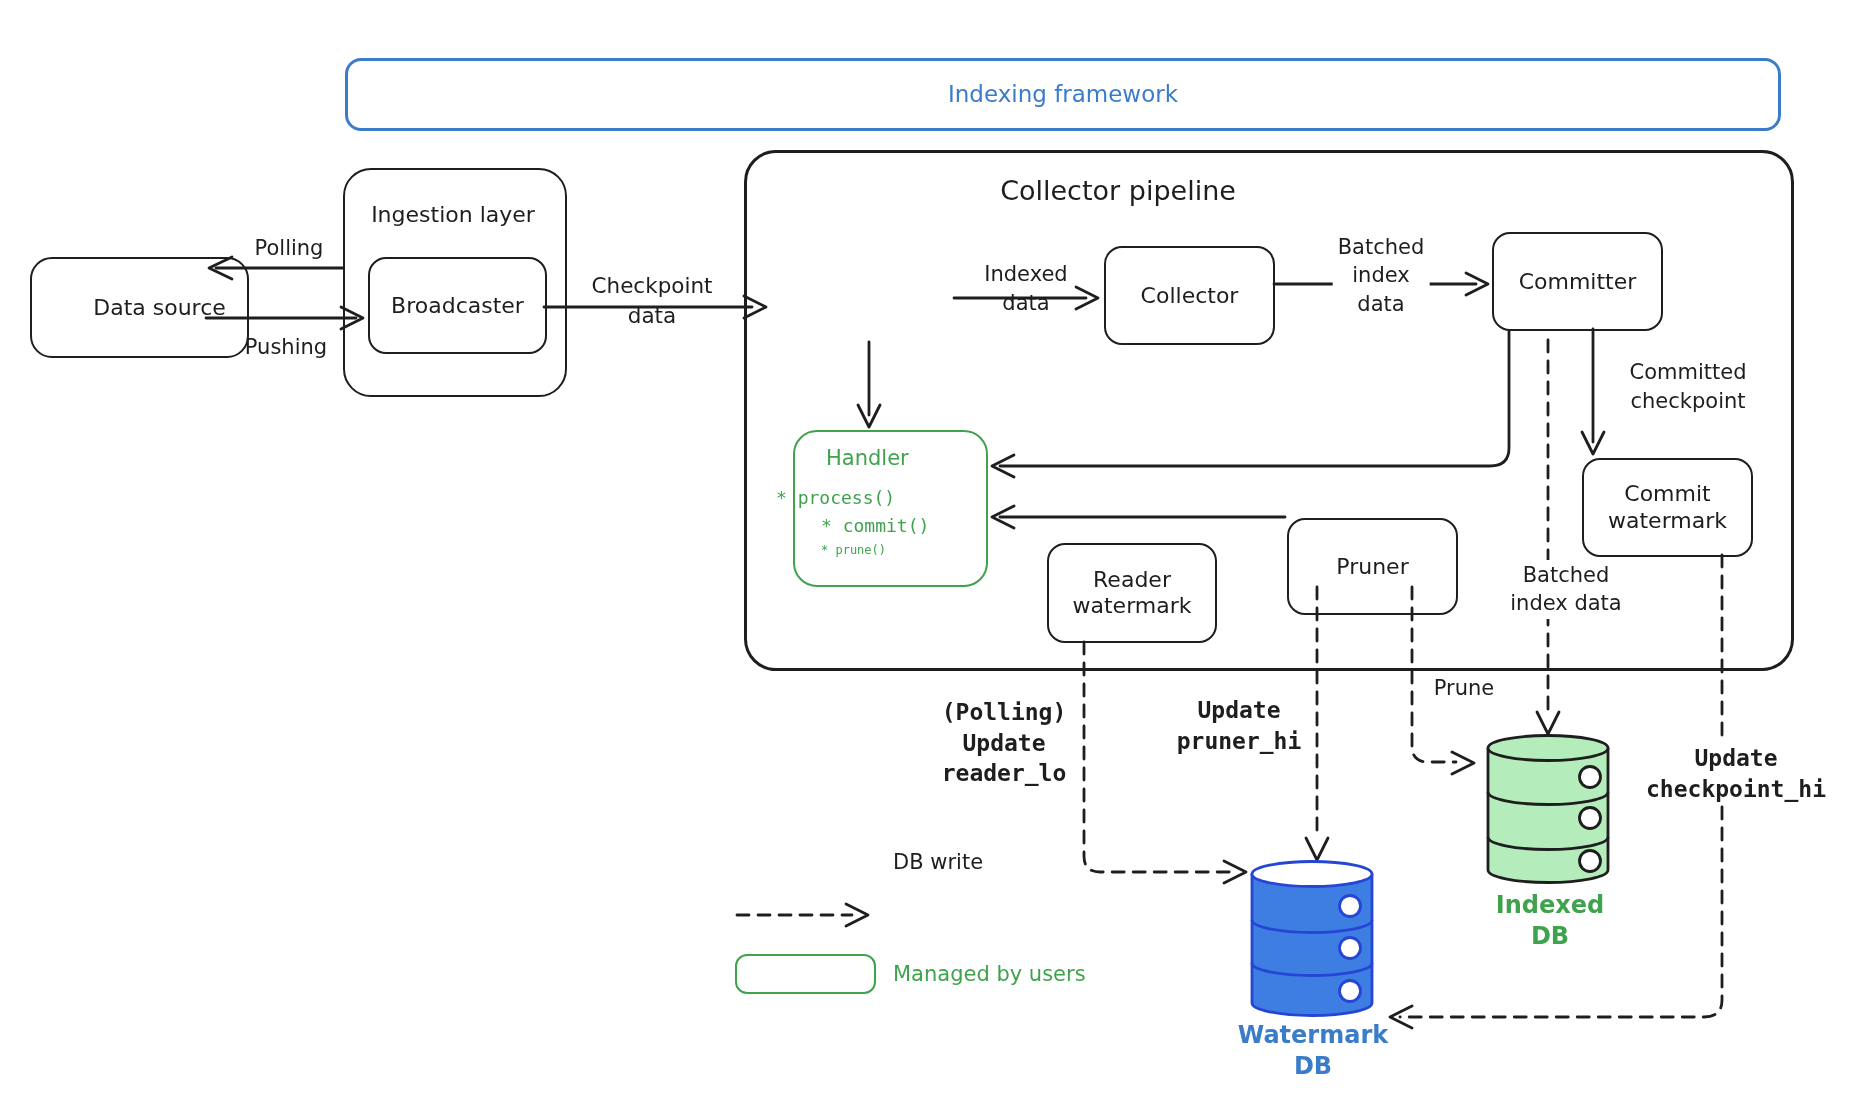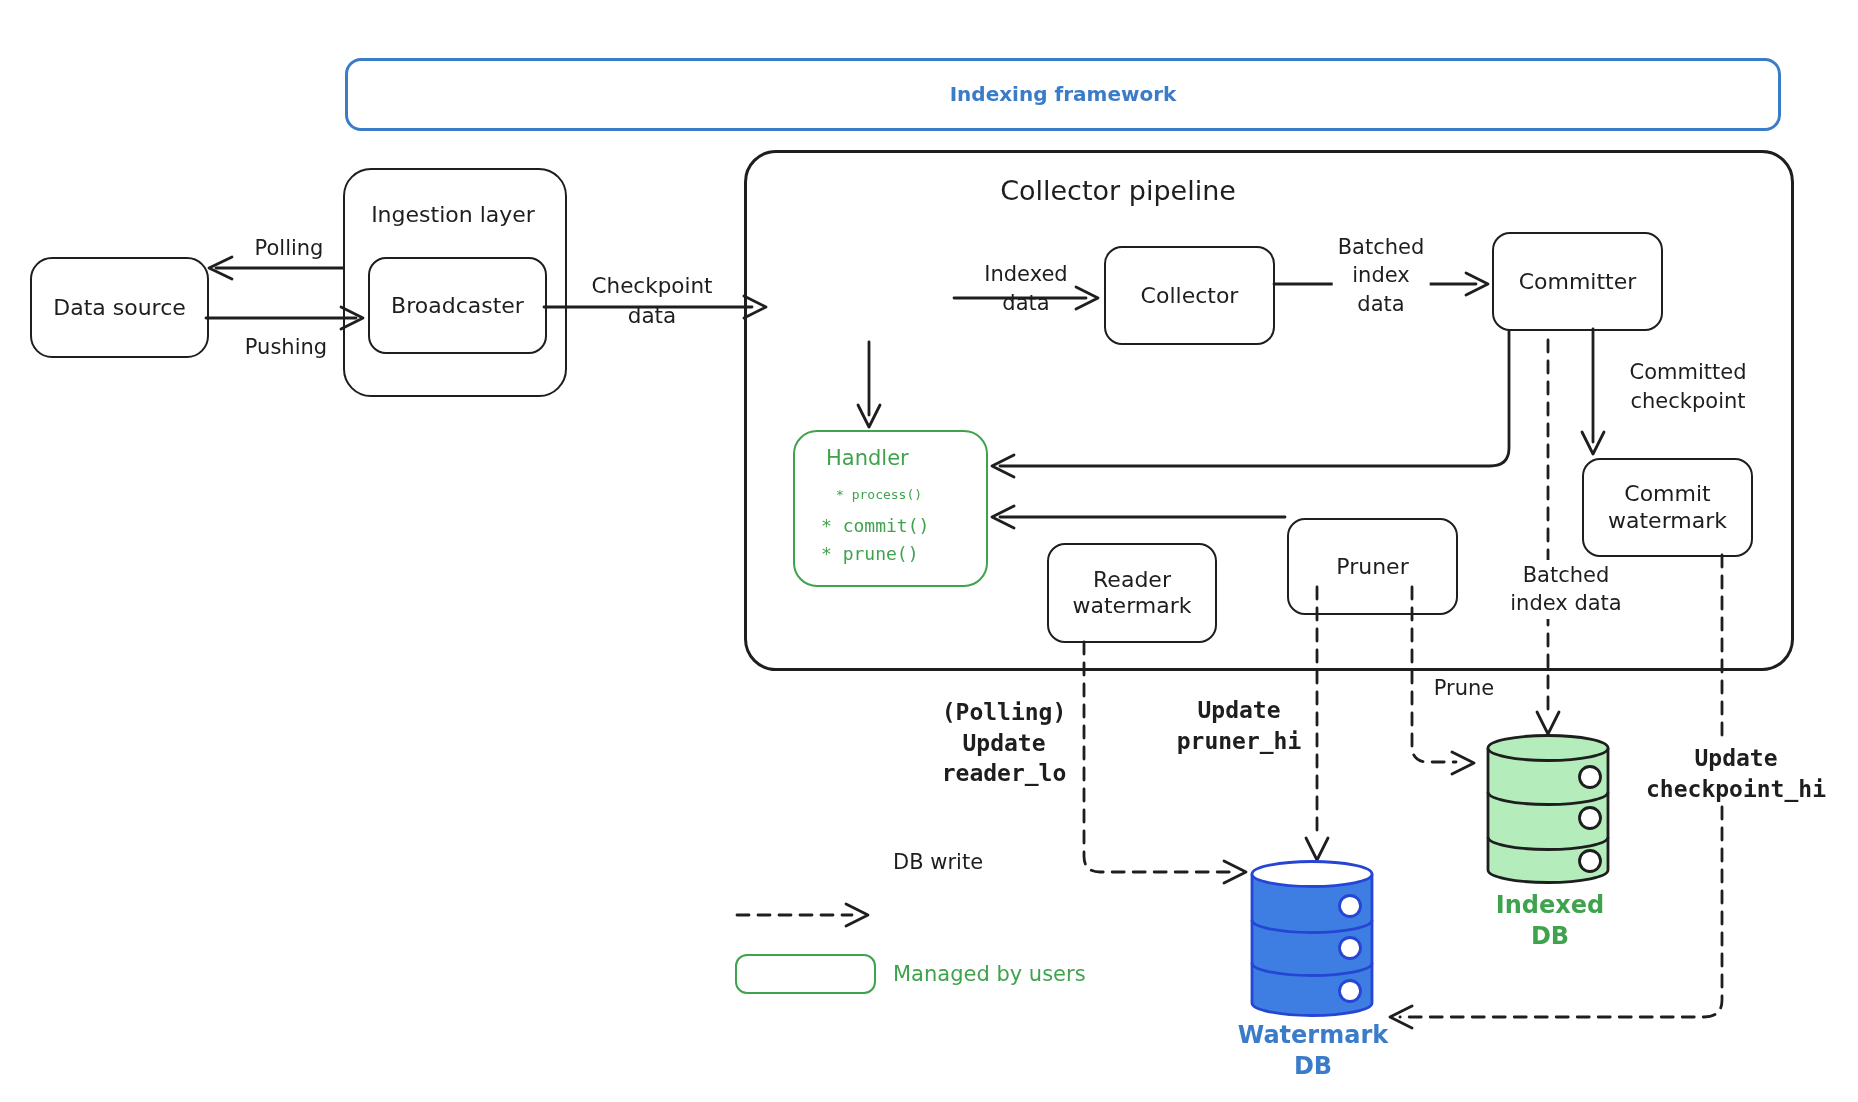--- a/index.html
+++ b/index.html
@@ -104,24 +104,24 @@
       <path d="M1488,792 A60,12.5 0 0 0 1608,792" fill="none"></path>
       <path d="M1488,837 A60,12.5 0 0 0 1608,837" fill="none"></path>
       <ellipse cx="1548" cy="748" rx="60" ry="12.5"></ellipse>
       <circle cx="1590" cy="777" r="10.5" fill="#ffffff"></circle>
       <circle cx="1590" cy="818" r="10.5" fill="#ffffff"></circle>
       <circle cx="1590" cy="861" r="10.5" fill="#ffffff"></circle>
     </g>
   </svg>
 
   <div class="box" style="left:345px;top:58px;width:1430px;height:67px;border-radius:16px;border-color:var(--blue);border-width:3px;">
-    <span class="blue" style="font-size:20px;font-weight:bold;">Indexing framework</span>
+    <span class="blue" style="font-size:23px;font-weight:normal;">Indexing framework</span>
   </div>
 
-  <div class="box" style="left:30px;top:257px;width:175px;height:97px;border-radius:22px;">
+  <div class="box" style="left:30px;top:257px;width:175px;height:97px;border-radius:22px;padding-left:40px;">
     <span>Data source</span>
   </div>
   <div class="box" style="left:343px;top:168px;width:220px;height:225px;border-radius:28px;"></div>
   <div class="label center" style="left:453px;top:200px;font-size:22px;">Ingestion layer</div>
   <div class="box" style="left:368px;top:257px;width:175px;height:93px;">
     <span>Broadcaster</span>
   </div>
   <div class="label center" style="left:289px;top:234px;">Polling</div>
   <div class="label center" style="left:286px;top:333px;">Pushing</div>
   <div class="label center" style="left:652px;top:271px;font-size:21.5px;">Checkpoint
@@ -139,23 +139,23 @@
 index
 data</div>
   <div class="box" style="left:1492px;top:232px;width:167px;height:95px;">
     <span>Committer</span>
   </div>
   <div class="label center" style="left:1688px;top:358px;">Committed
 checkpoint</div>
 
   <div class="box green" style="left:793px;top:430px;width:191px;height:153px;border-radius:24px;"></div>
   <div class="label greentxt" style="left:826px;top:444px;font-size:21px;text-align:left;">Handler</div>
-  <div class="label greentxt mono" style="left:836px;top:486px;font-size:13px;text-align:left;">* process()</div>
+  <div class="label greentxt mono" style="left:776px;top:486px;font-size:18px;text-align:left;">* process()</div>
   <div class="label greentxt mono" style="left:821px;top:514px;font-size:18px;text-align:left;">* commit()</div>
-  <div class="label greentxt mono" style="left:821px;top:542px;font-size:18px;text-align:left;">* prune()</div>
+  <div class="label greentxt mono" style="left:821px;top:542px;font-size:12px;text-align:left;">* prune()</div>
 
   <div class="box" style="left:1047px;top:543px;width:166px;height:96px;font-size:22px;line-height:1.2;">
     <span>Reader
 watermark</span>
   </div>
   <div class="box" style="left:1287px;top:492px;width:167px;height:93px;margin-top:26px;">
     <span>Pruner</span>
   </div>
   <div class="box" style="left:1582px;top:458px;width:167px;height:95px;font-size:22px;line-height:1.2;">
     <span>Commit

